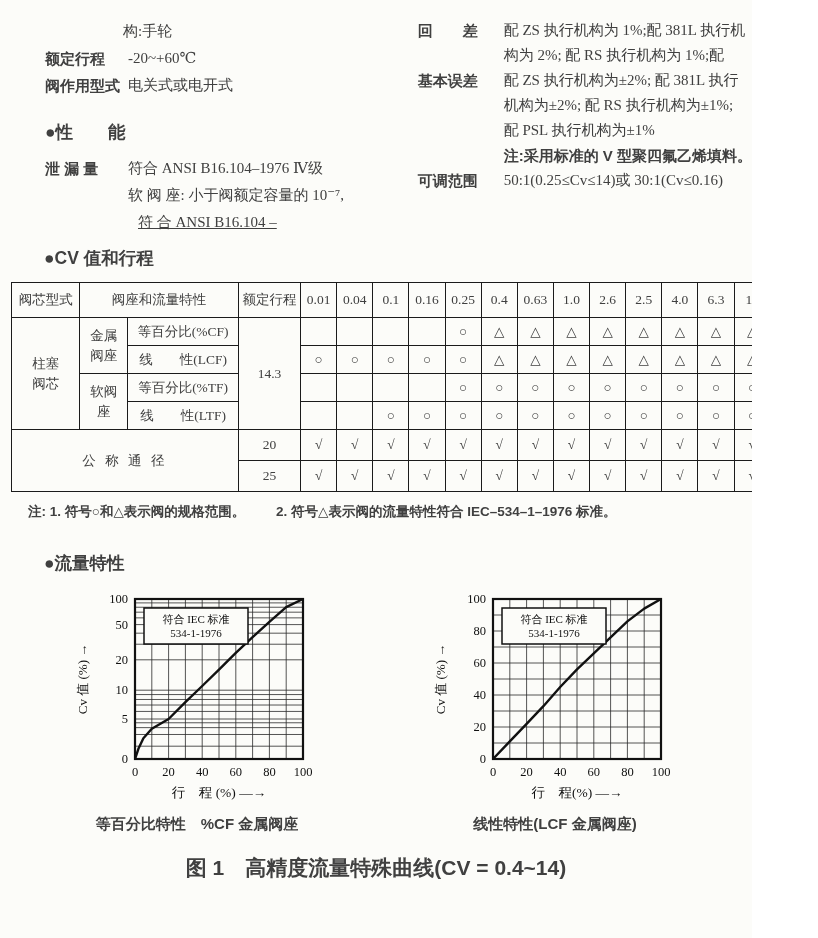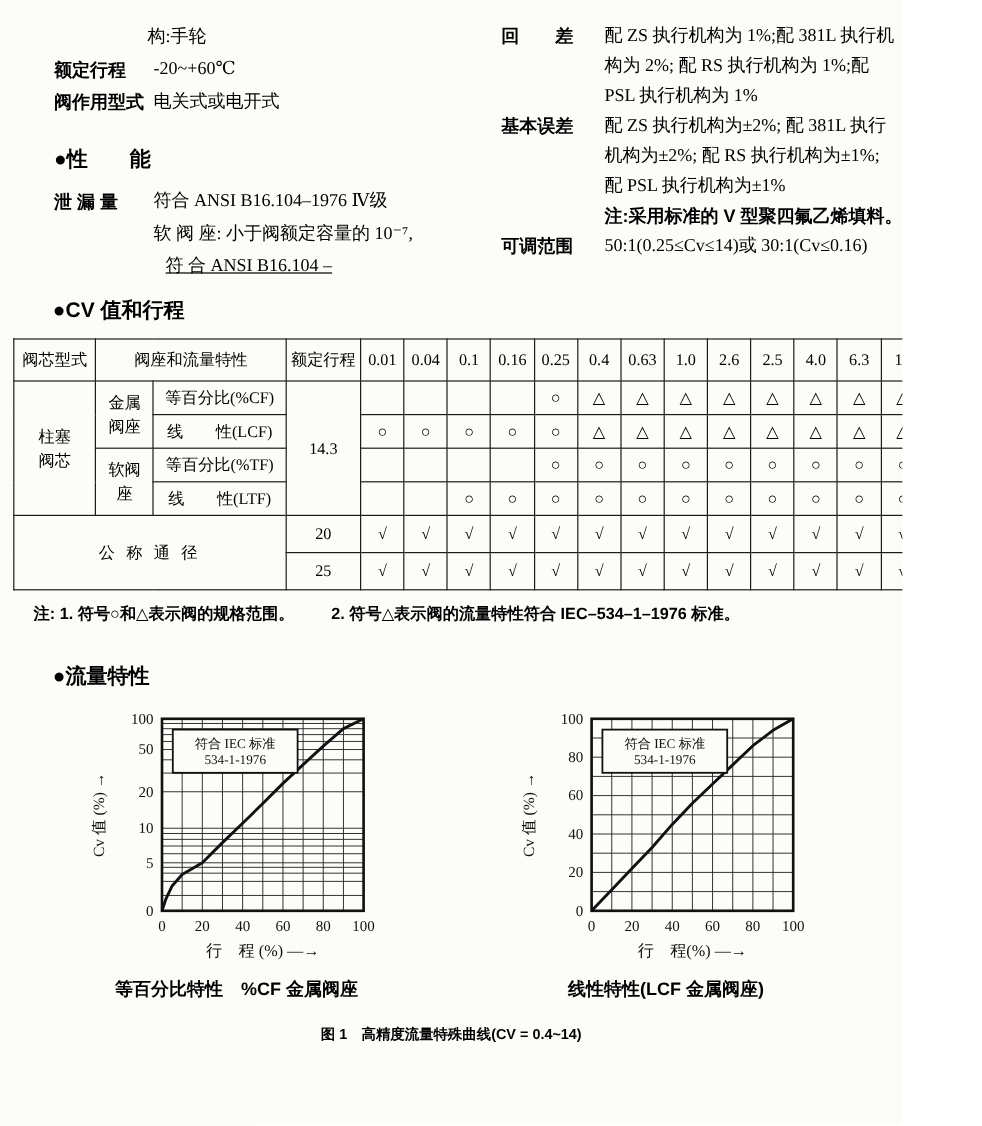--- a/index.html
+++ b/index.html
@@ -1,16 +1,16 @@
 <!DOCTYPE html>
 <html><head>
 <meta charset="utf-8">
 <style>
   html,body { margin:0; padding:0; background:#ffffff; }
-  .page { width:752px; height:938px; background:#fcfcf9; color:#000000; position:relative;
+  .page { width:752px; height:938px; background:#fcfcf9; color:#404040; position:relative;
           overflow:hidden; font-family:"Liberation Serif","DejaVu Serif",serif; }
   .top { display:flex; padding-top:18px; }
   .col-l { width:408px; box-sizing:border-box; padding-left:45px; font-size:15px; line-height:27px; }
   .col-r { width:410px; box-sizing:border-box; padding-left:47px; font-size:15px; line-height:25px; }
   .cont-l { margin-left:78px; }
   .cont-r { margin-left:178px; }
   .srow { display:flex; }
   .slabel { font-family:"Liberation Sans","DejaVu Sans",sans-serif; font-weight:bold; width:83px; flex-shrink:0; }
   .col-r .slabel { width:86px; }
   .svalue div { white-space:nowrap; }
@@ -29,21 +29,21 @@
   .cv tr.dr td { height:30px; }
   .cv .pre { white-space:pre-line; line-height:1.45; }
   .cv .diam { letter-spacing:3px; }
   .table-note { font-family:"Liberation Sans","DejaVu Sans",sans-serif; font-weight:bold;
                 font-size:13.5px; margin:11px 0 0 28px; }
   .charts { display:flex; justify-content:center; gap:78px; margin-top:12px; }
   .chart-block { display:flex; flex-direction:column; align-items:center; }
   .chart-caption { font-family:"Liberation Sans","DejaVu Sans",sans-serif; font-weight:bold;
                    font-size:15px; margin-top:10px; }
   .fig-caption { text-align:center; font-family:"Liberation Sans","DejaVu Sans",sans-serif;
-                 font-weight:bold; font-size:12px; margin-top:20px; }
+                 font-weight:bold; font-size:21px; margin-top:20px; }
   svg text { font-family:"Liberation Serif","DejaVu Serif",serif; }
 </style>
 </head>
 <body>
 
 <div class="page">
 
   <div class="top">
     <div class="col-l">
       <div class="cont-l">构:手轮</div>
@@ -73,21 +73,20 @@
           </div>
         </div>
     </div>
     <div class="col-r">
       <div id="right-rows">
           <div class="srow">
             <div class="slabel">回　　差</div>
             <div class="svalue">
               <div>配 ZS 执行机构为 1%;配 381L 执行机</div>
               <div>构为 2%; 配 RS 执行机构为 1%;配</div>
-              <div>PSL 执行机构为 1%</div>
             </div>
           </div>
           <div class="srow">
             <div class="slabel">基本误差</div>
             <div class="svalue">
               <div>配 ZS 执行机构为±2%; 配 381L 执行</div>
               <div>机构为±2%; 配 RS 执行机构为±1%;</div>
               <div>配 PSL 执行机构为±1%</div>
               <div class="snote">注:采用标准的 V 型聚四氟乙烯填料。</div>
             </div>

